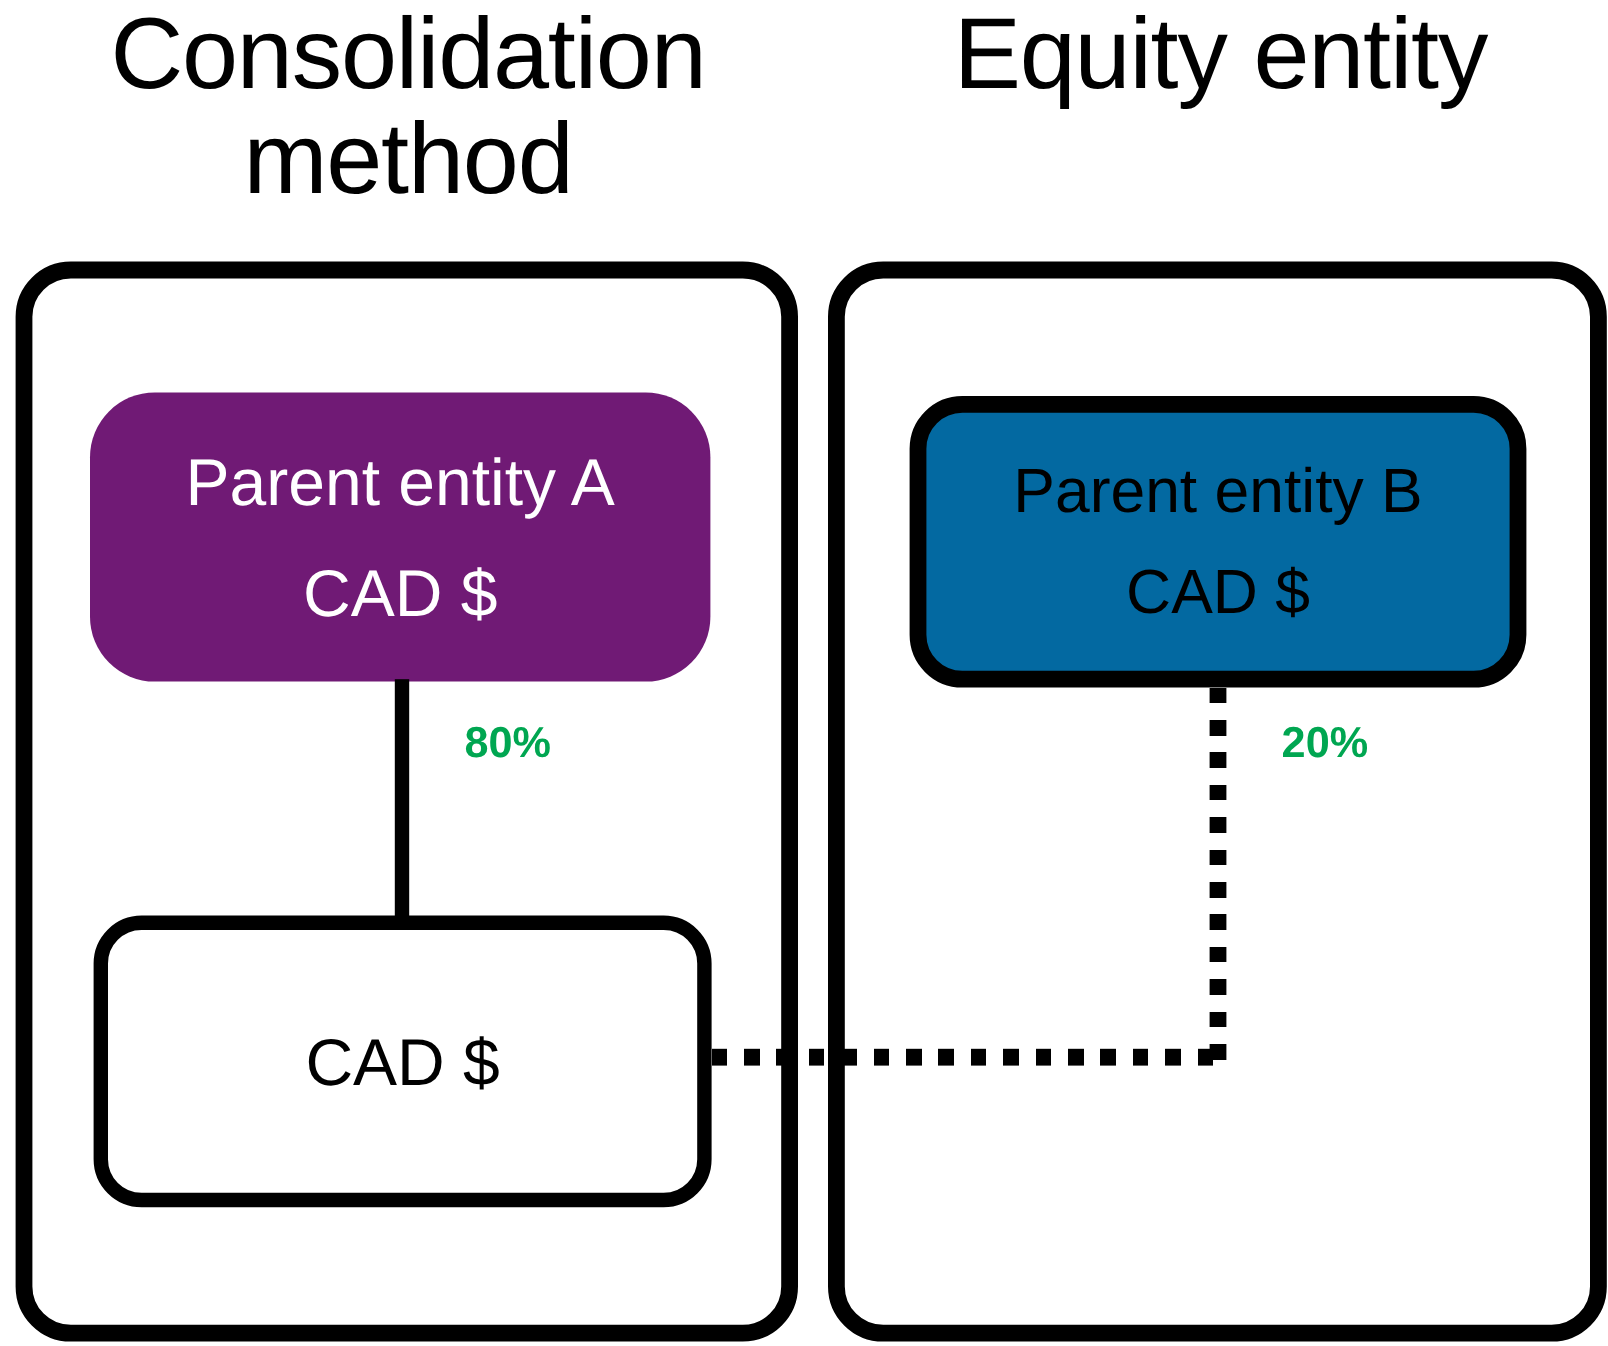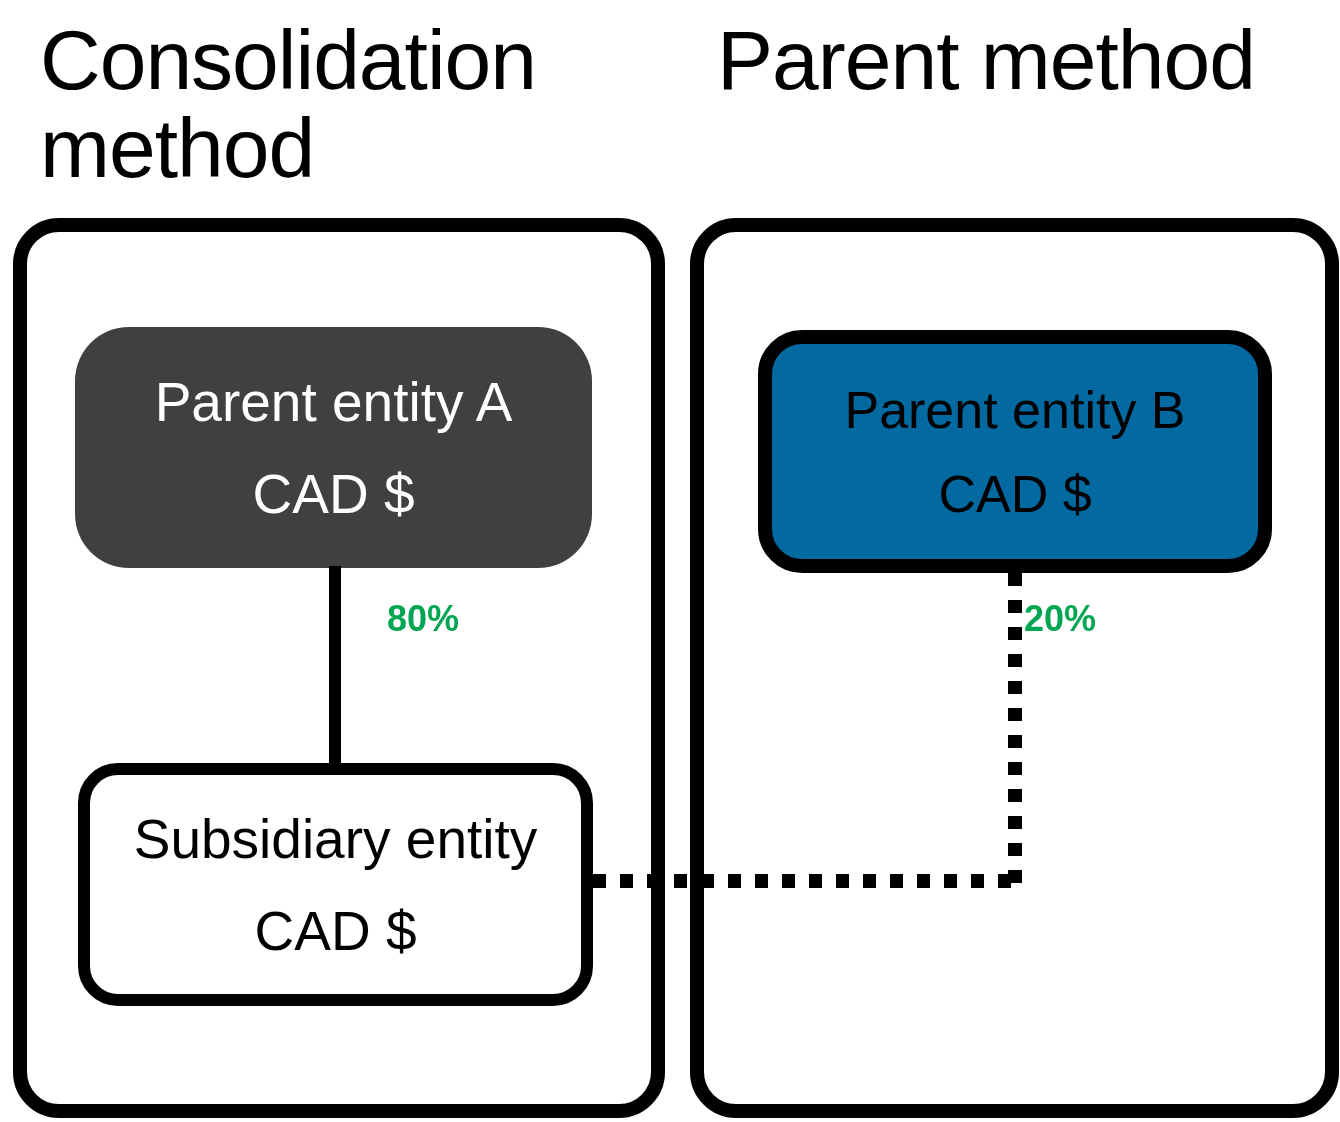--- a/index.html
+++ b/index.html
@@ -10,26 +10,26 @@
   }
   .canvas {
     position: relative;
     width: 1340px;
     height: 1122px;
     background: #ffffff;
     overflow: hidden;
   }
   .title {
     position: absolute;
-    top: 16px;
+    top: 0;
     width: 600px;
     font-size: 84px;
     line-height: 88px;
     color: #000000;
-    text-align: left;
+    text-align: center;
     letter-spacing: -1px;
   }
   .title-left  { left: 40px;  }
   .title-right { left: 717px; }
 
   .container {
     position: absolute;
     top: 218px;
     height: 900px;
     border: 14px solid #000000;
@@ -45,21 +45,21 @@
     box-sizing: border-box;
     display: flex;
     flex-direction: column;
     align-items: center;
     justify-content: center;
     text-align: center;
   }
   .parent-a {
     left: 75px; top: 327px;
     width: 517px; height: 241px;
-    background: #404040;
+    background: #701a75;
     border-radius: 54px;
     color: #ffffff;
     font-size: 55px;
     line-height: 60px;
     gap: 32px;
   }
   .subsidiary {
     left: 78px; top: 763px;
     width: 515px; height: 243px;
     background: #ffffff;
@@ -103,46 +103,45 @@
     z-index: 3;
   }
   .ownership-label {
     position: absolute;
     color: #00a651;
     font-size: 36px;
     font-weight: bold;
     line-height: 54px;
   }
   .label-80 { left: 387px; top: 592px; }
-  .label-20 { left: 1024px; top: 592px; }
+  .label-20 { left: 1068px; top: 592px; }
 </style>
 </head>
 <body>
 
 <div class="canvas">
 
   <div class="title title-left">Consolidation method</div>
 
-  <div class="title title-right">Parent method</div>
+  <div class="title title-right">Equity entity</div>
 
   <div class="container container-left"></div>
 
   <div class="container container-right"></div>
 
   <div class="entity-box parent-a">
     <div>Parent entity A</div>
     <div>CAD $</div>
   </div>
 
   <div class="connector-solid"></div>
 
   <div class="ownership-label label-80">80%</div>
 
   <div class="entity-box subsidiary">
-    <div>Subsidiary entity</div>
     <div>CAD $</div>
   </div>
 
   <div class="entity-box parent-b">
     <div>Parent entity B</div>
     <div class="currency">CAD $</div>
   </div>
 
   <div class="connector-dashed-v"></div>
 

